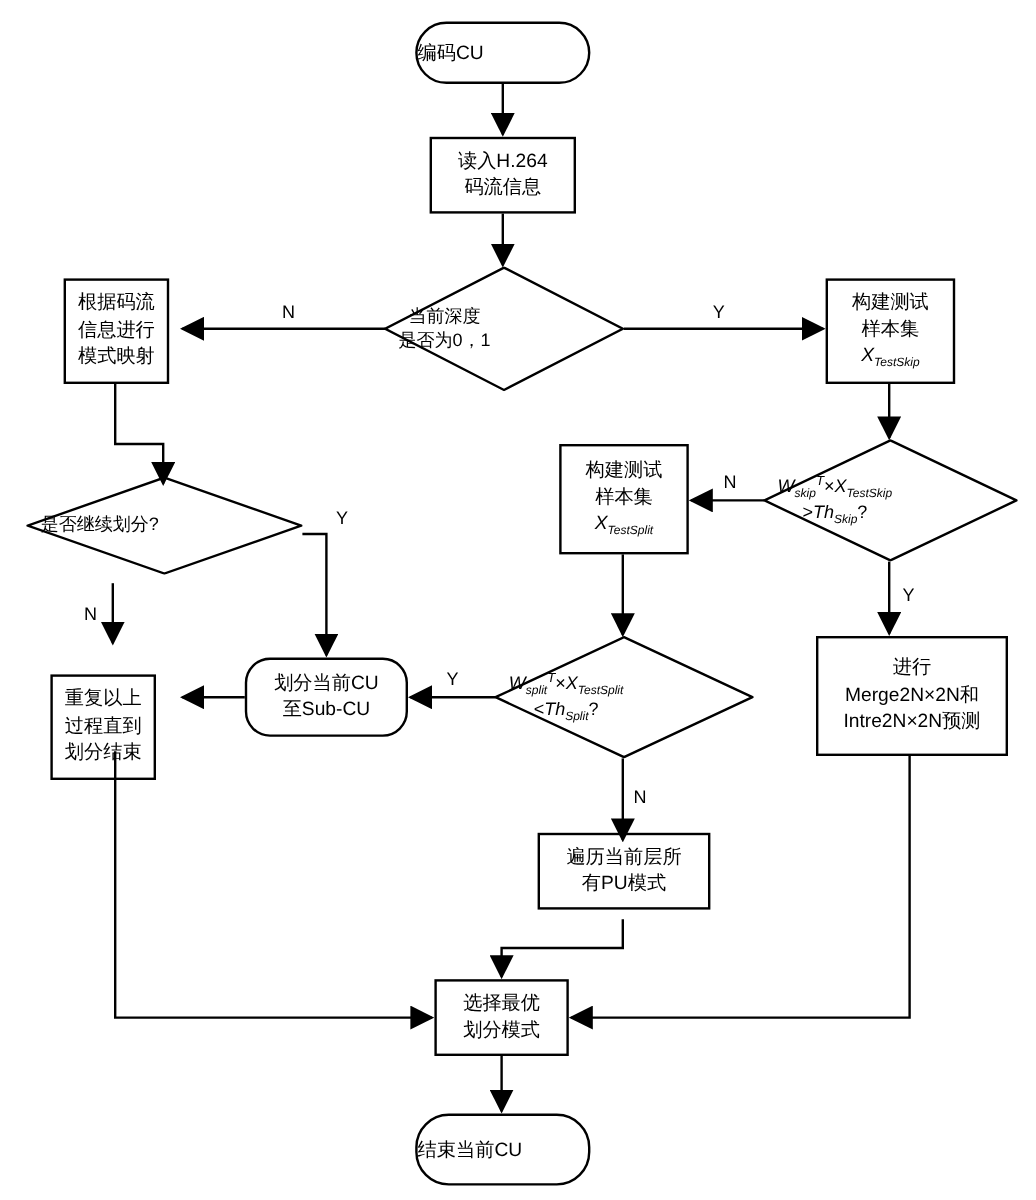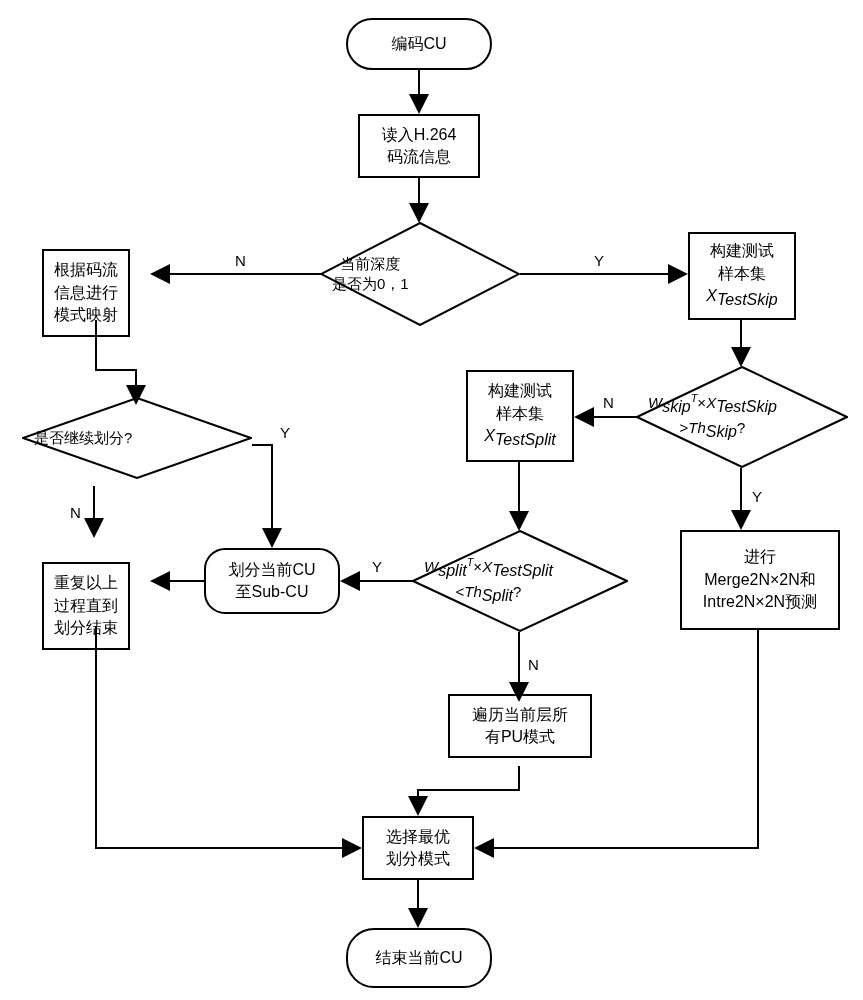--- a/index.html
+++ b/index.html
@@ -11,21 +11,20 @@
     font-family: "SimSun", "Microsoft YaHei", sans-serif;
     font-size: 16px;
     color: #000;
   }
   .node { position: absolute; background: #fff; }
   .terminal {
     border: 2px solid #000;
     border-radius: 28px;
     display: flex;
     align-items: center;
-    justify-content: center;
     text-align: center;
   }
   .process {
     border: 2px solid #000;
     display: flex;
     align-items: center;
     justify-content: center;
     text-align: center;
     padding: 18px 8px;
     line-height: 1.4;
@@ -47,21 +46,21 @@
     text-align: center;
     line-height: 1.35;
     padding: 0 12px;
     font-size: 15px;
   }
   .arrow { position: absolute; }
   .lbl {
     position: absolute;
     font-size: 15px;
   }
-  .sub { font-style: italic; font-size: 16px; vertical-align: sub; }
+  .sub { font-style: italic; font-size: 10px; vertical-align: sub; }
   .sup { font-style: italic; font-size: 11px; vertical-align: super; }
   .it { font-style: italic; }
   marker#ah polygon { fill: #000; }
 </style>
 </head>
 <body>
 
 <svg width="0" height="0" style="position:absolute">
   <defs>
     <marker id="ah" markerWidth="10" markerHeight="10" refX="9" refY="5" orient="auto">
@@ -86,21 +85,21 @@
       <polygon points="100,1 199,52 100,103 1,52" fill="#fff" stroke="#000" stroke-width="2"></polygon>
     </svg>
   <div class="dtext">
     <div>
       <div>当前深度</div>
       <div>是否为0，1</div>
     </div>
   </div>
 </div>
 
-<div class="node process" style="left:42px; top:232px; width:88px; height:88px;margin-top:17px;">
+<div class="node process" style="left:53px; top:232px; width:88px; height:88px;">
   <div>
     <div>根据码流</div>
     <div>信息进行</div>
     <div>模式映射</div>
   </div>
 </div>
 
 <div class="node process" style="left:688px; top:232px; width:108px; height:88px;">
   <div>
     <div>构建测试</div>

